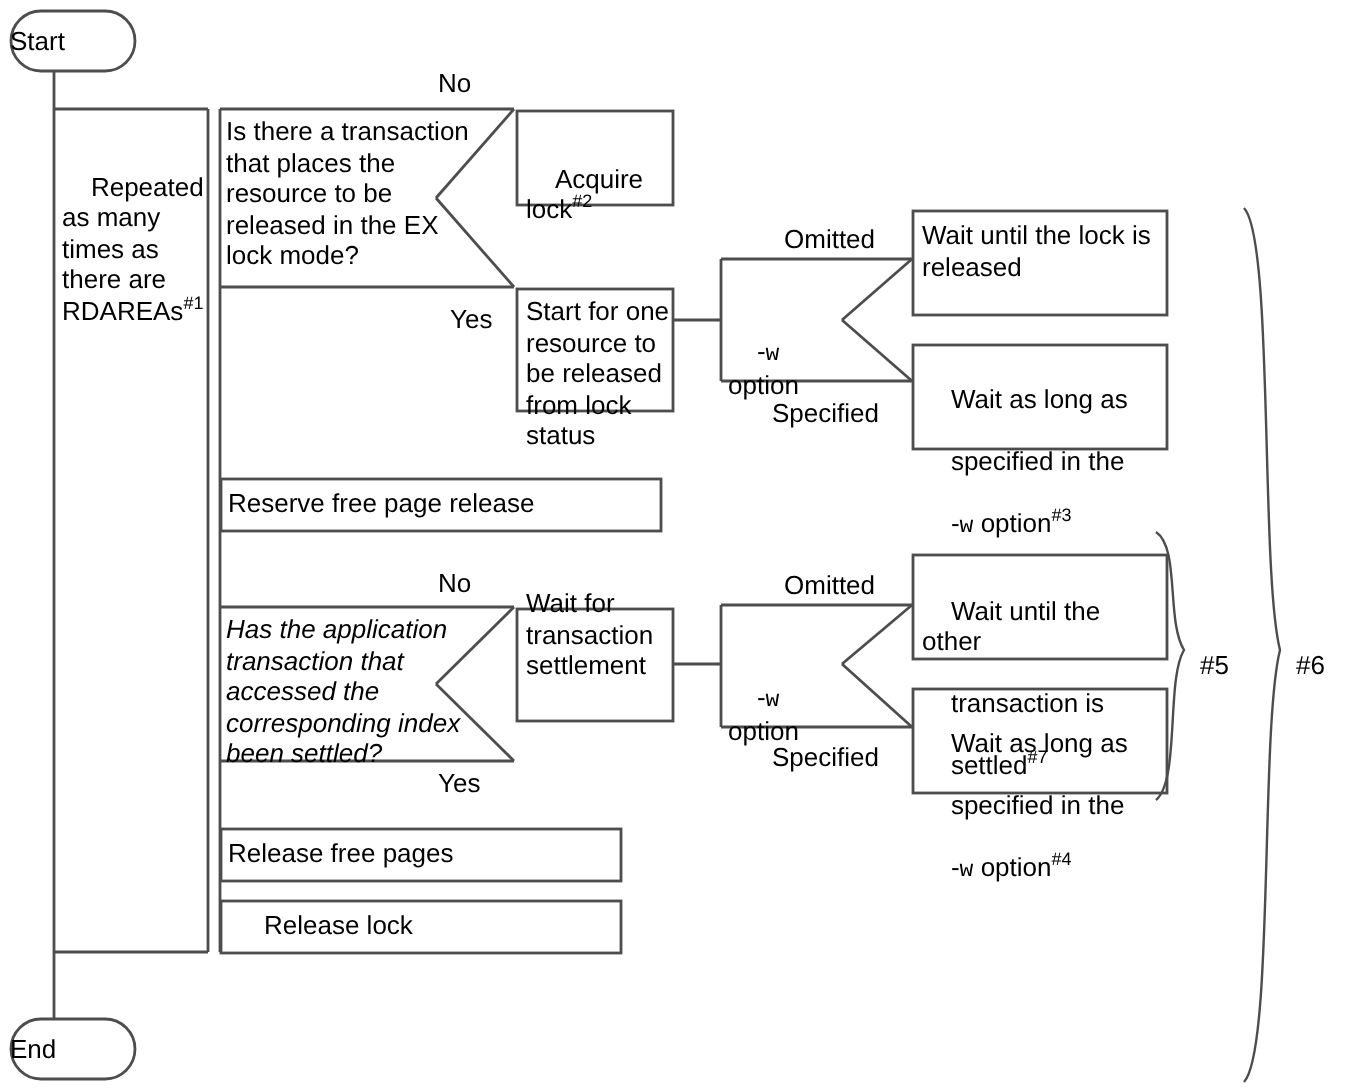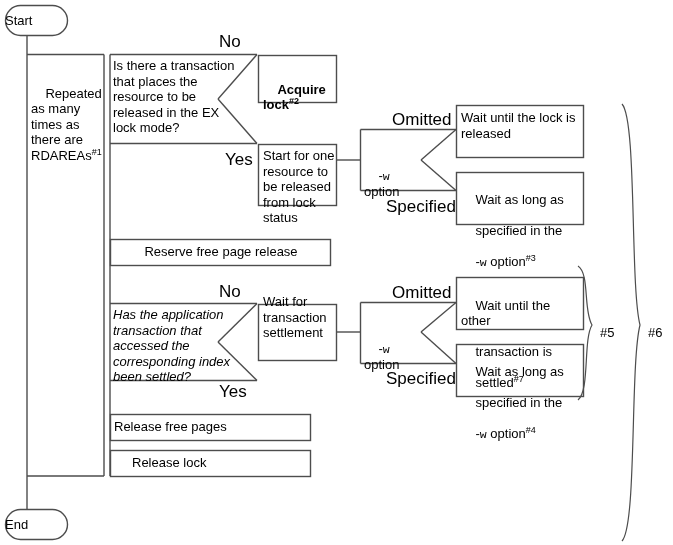--- a/index.html
+++ b/index.html
@@ -20,21 +20,21 @@
   }
   #svg-layer {
     position: absolute;
     left: 0;
     top: 0;
     width: 673px;
     height: 545px;
   }
   .lbl {
     position: absolute;
-    font-size: 17px;
+    font-size: 13px;
     line-height: 15px;
     white-space: pre-wrap;
     color: #000;
   }
   .boxtext {
     position: absolute;
     font-size: 13px;
     line-height: 15.5px;
     color: #000;
     white-space: pre-wrap;
@@ -140,41 +140,41 @@
   <div class="term" style="left:5px; top:517px; width:63px;">End</div>
 
   <div class="boxtext" style="left:31px; top:70px; width:72px;">
     <span>Repeated as many times as there are RDAREAs</span><sup>#1</sup>
   </div>
 
   <div class="boxtext" style="left:113px; top:58px; width:128px;">Is there a transaction that places the resource to be released in the EX lock mode?</div>
   <div class="lbl" style="left:219px; top:34px;">No</div>
   <div class="lbl" style="left:225px; top:152px;">Yes</div>
 
-  <div class="boxtext" style="left:263px; top:66px; width:70px;font-weight:bold;">
+  <div class="boxtext" style="left:263px; top:66px; width:70px;">
     <span>Acquire lock</span><sup>#2</sup>
   </div>
 
   <div class="boxtext" style="left:263px; top:148px; width:72px;">Start for one resource to be released from lock status</div>
 
   <div class="boxtext" style="left:364px; top:152px; width:58px;">
     <span>-</span><span class="mono-w">w</span><span> option</span>
   </div>
   <div class="lbl" style="left:392px; top:112px;">Omitted</div>
   <div class="lbl" style="left:386px; top:199px;">Specified</div>
 
   <div class="boxtext" style="left:461px; top:110px; width:120px;">Wait until the lock is released</div>
 
   <div class="boxtext" style="left:461px; top:176px; width:120px;">
     <span>Wait as long as</span><br>
     <span>specified in the</span><br>
     <span>-</span><span class="mono-w">w</span><span> option</span><sup>#3</sup>
   </div>
 
-  <div class="boxtext" style="left:114px; top:244px; width:214px;text-align:center;">Reserve free page release</div>
+  <div class="boxtext" style="left:114px; top:244px; width:214px;">Reserve free page release</div>
 
   <div class="boxtext" style="left:113px; top:307px; width:130px;font-style:italic;">Has the application transaction that accessed the corresponding index been settled?</div>
   <div class="lbl" style="left:219px; top:284px;">No</div>
   <div class="lbl" style="left:219px; top:384px;">Yes</div>
 
   <div class="boxtext" style="left:263px; top:294px; width:72px;">Wait for transaction settlement</div>
 
   <div class="boxtext" style="left:364px; top:325px; width:58px;">
     <span>-</span><span class="mono-w">w</span><span> option</span>
   </div>

